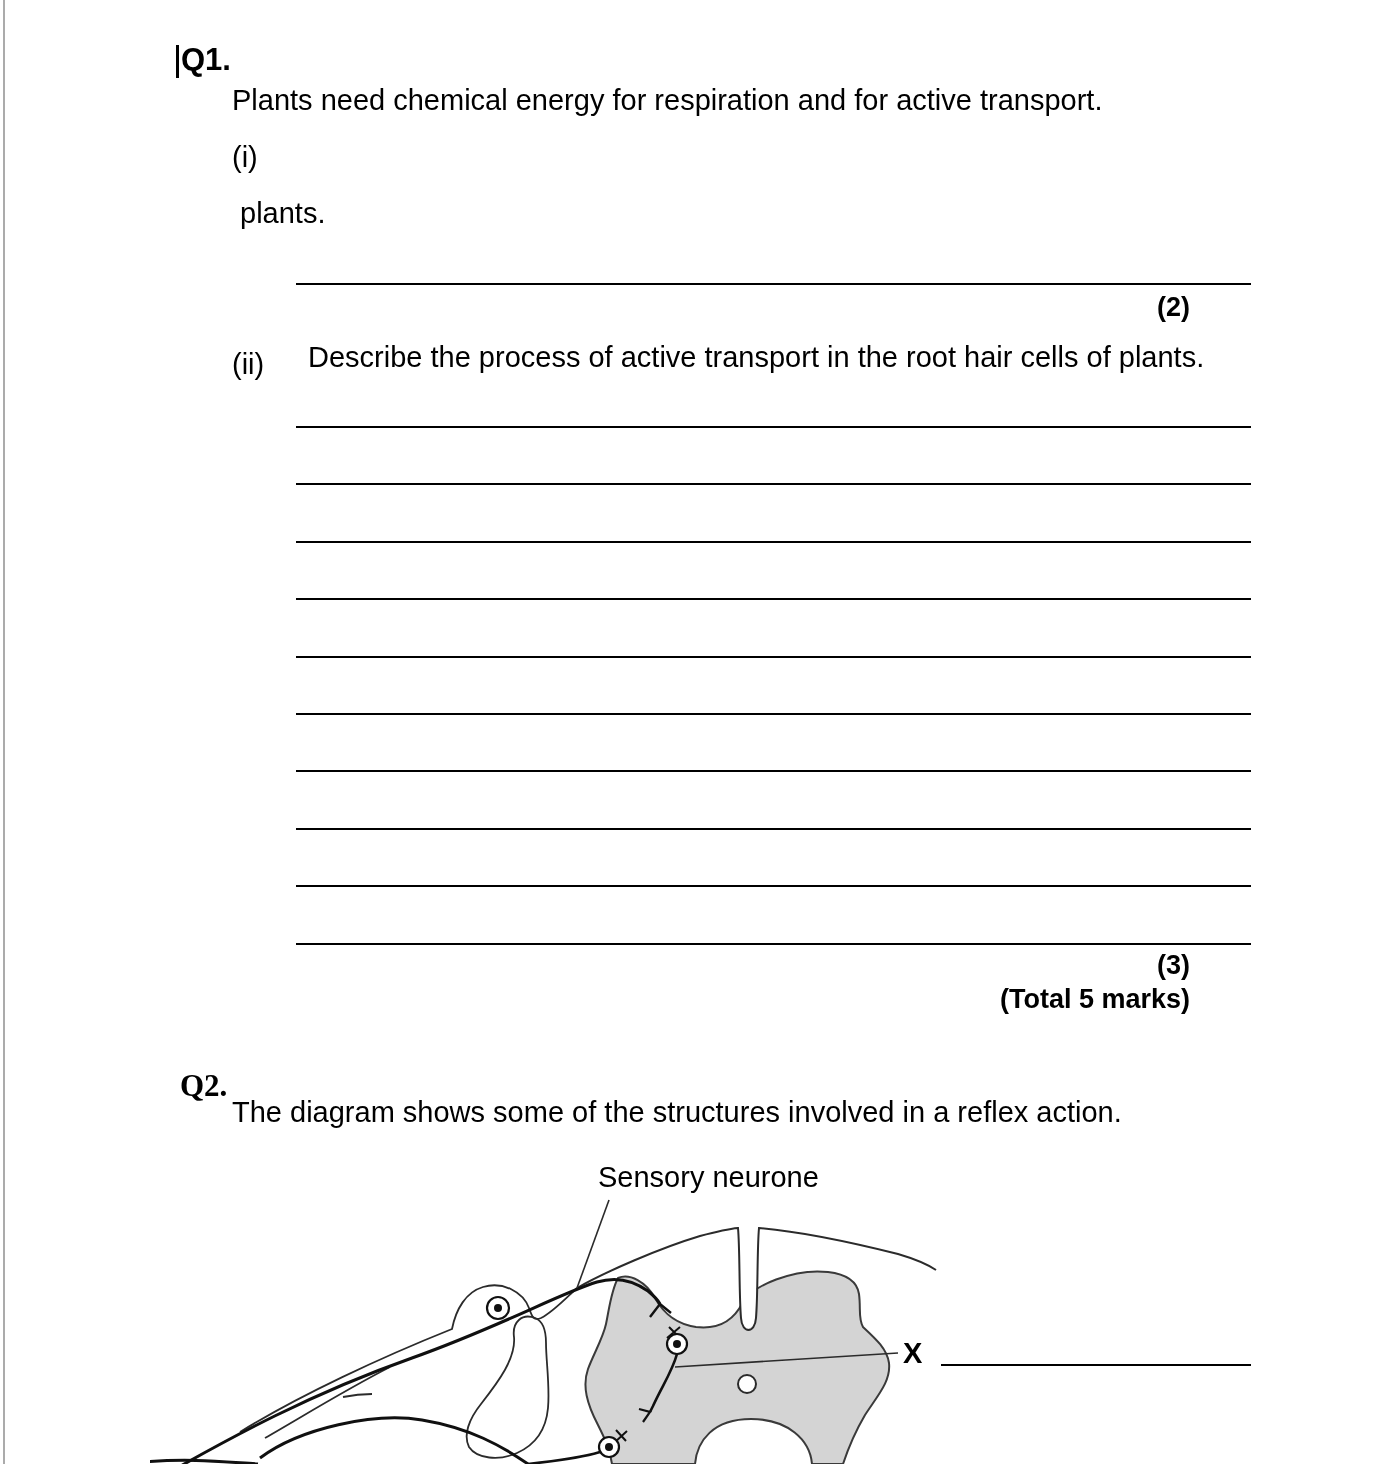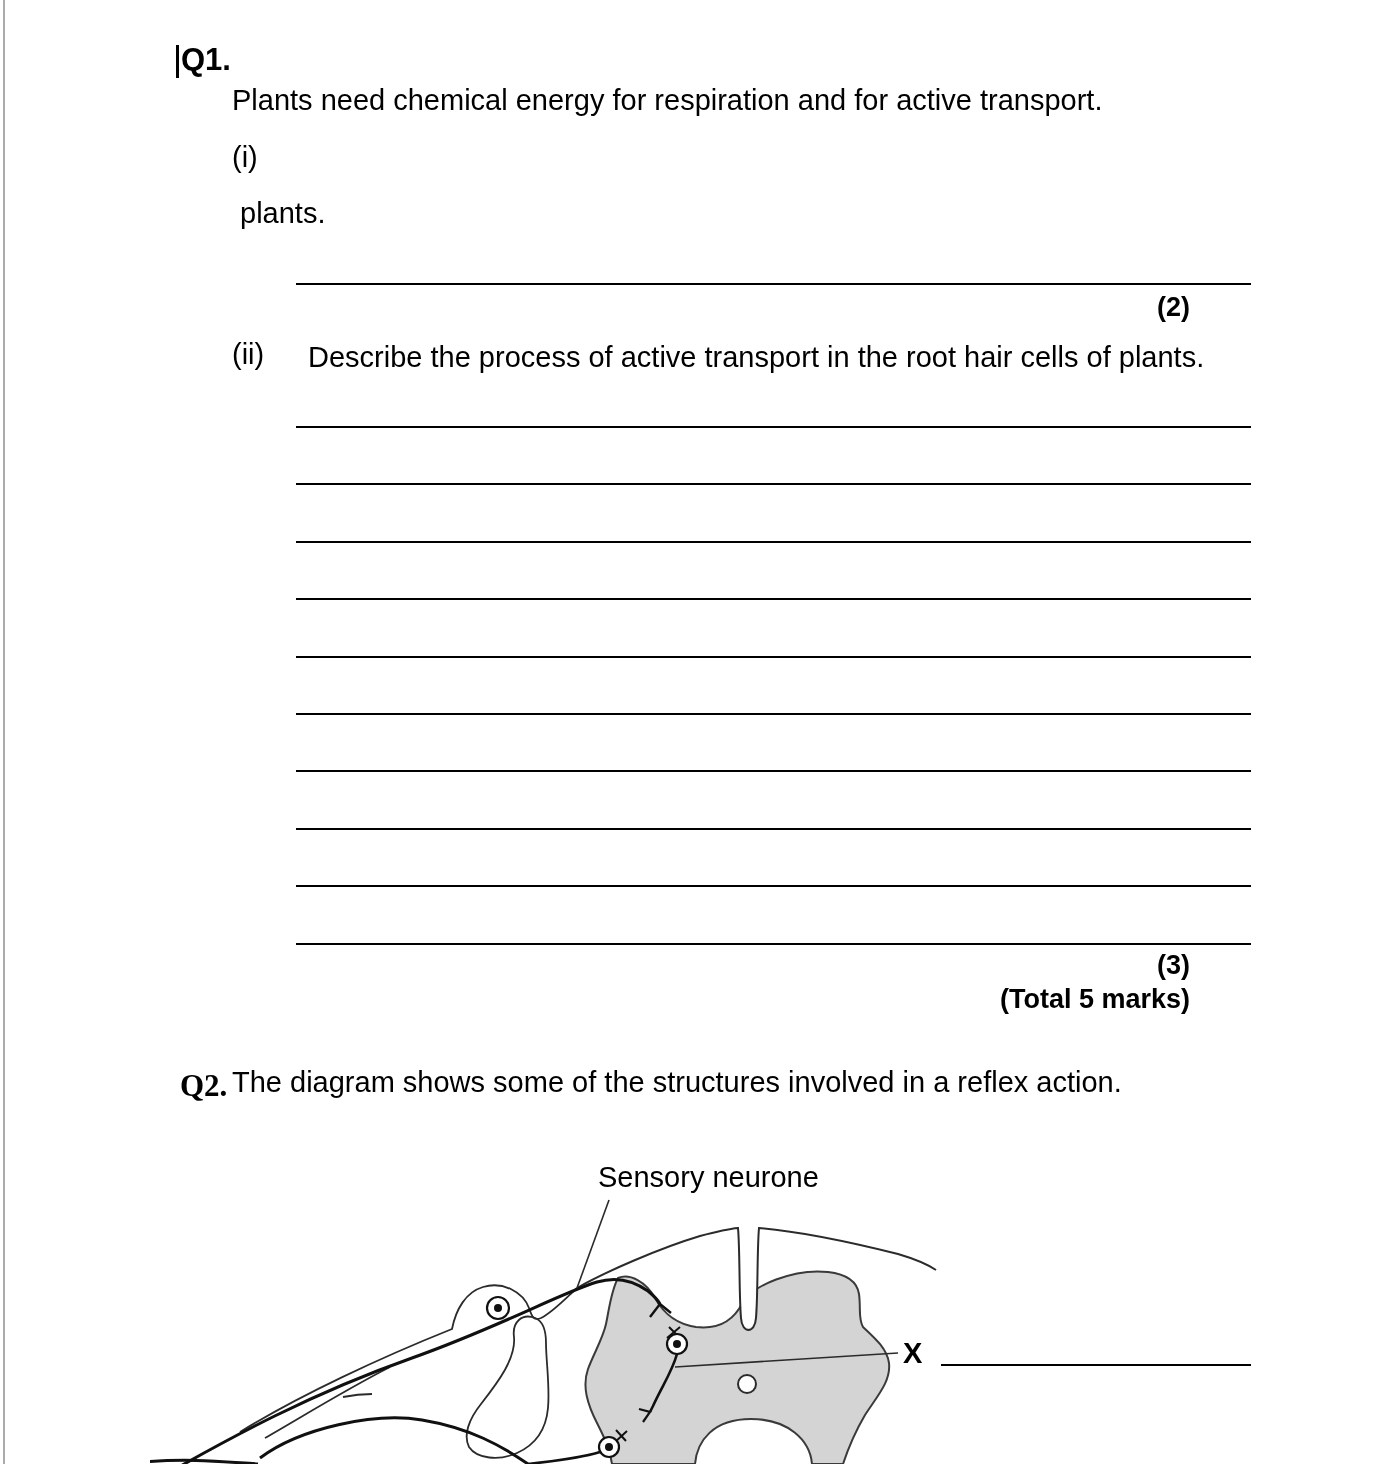--- a/index.html
+++ b/index.html
@@ -36,41 +36,41 @@
 
   <div class="body-text" style="left:232px;top:141px;">(i)</div>
   <div class="body-text" style="left:240px;top:197px;">plants.</div>
 
   <div>
       <div class="ansline" style="top: 283px;"></div>
     </div>
 
   <div class="marks" style="right:61px;top:292px;">(2)</div>
 
-  <div class="body-text" style="left:232px;top:338px;">(ii)</div>
+  <div class="body-text" style="left:232px;top:348px;">(ii)</div>
   <div class="body-text" style="left:308px;top:341px;text-align:right;">Describe the process of active transport in the root hair cells of plants.</div>
 
   <div>
       <div class="ansline" style="top: 426px;"></div>
       <div class="ansline" style="top: 483px;"></div>
       <div class="ansline" style="top: 541px;"></div>
       <div class="ansline" style="top: 598px;"></div>
       <div class="ansline" style="top: 656px;"></div>
       <div class="ansline" style="top: 713px;"></div>
       <div class="ansline" style="top: 770px;"></div>
       <div class="ansline" style="top: 828px;"></div>
       <div class="ansline" style="top: 885px;"></div>
       <div class="ansline" style="top: 943px;"></div>
     </div>
 
   <div class="marks" style="right:61px;top:950px;">(3)</div>
   <div class="marks" style="right:61px;top:984px;">(Total 5 marks)</div>
 
   <div class="qhead" style="left:180px;top:1068px;font-family:Liberation Serif, serif;">Q2.</div>
-  <div class="body-text" style="left:232px;top:1066px;">The diagram shows some of the structures involved in a reflex action.</div>
+  <div class="body-text" style="left:232px;top:1096px;">The diagram shows some of the structures involved in a reflex action.</div>
 
   <div class="body-text" style="left:598px;top:1161px;">Sensory neurone</div>
 
   <svg style="left:150px;top:1190px;" width="1238" height="274" viewBox="0 0 1238 274">
 
     <path d="M 468 88
          C 480 83 496 92 505 108
          C 514 124 526 134 546 137
          C 572 140 585 128 593 112
          C 602 96 644 78 678 82

